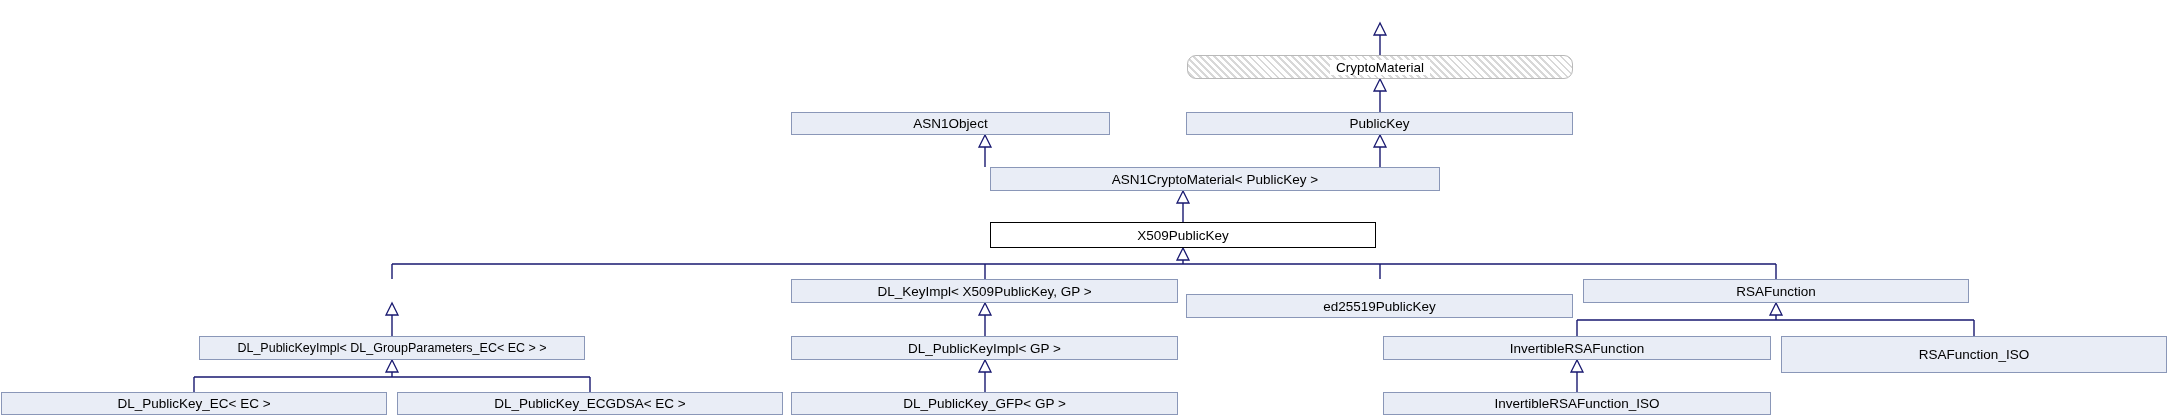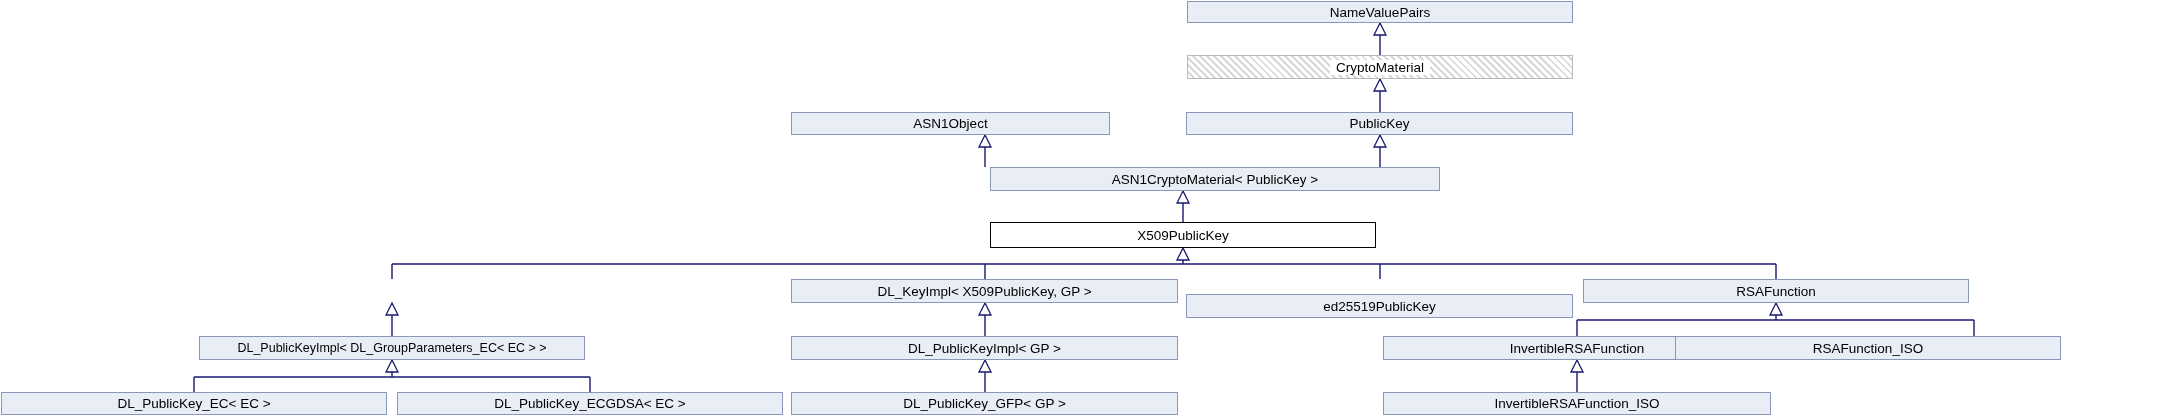--- a/index.html
+++ b/index.html
@@ -85,25 +85,22 @@
     <path class="edge-arrow" d="M985,360 L979,372 L991,372 Z"></path>
     <path class="edge-line" d="M985,372 L985,392"></path>
 
     <path class="edge-arrow" d="M1776,303 L1770,315 L1782,315 Z"></path>
     <path class="edge-line" d="M1776,315 L1776,320 M1577,320 L1974,320 M1577,320 L1577,336 M1974,320 L1974,336"></path>
 
     <path class="edge-arrow" d="M1577,360 L1571,372 L1583,372 Z"></path>
     <path class="edge-line" d="M1577,372 L1577,392"></path>
   </svg>
 
-  <div class="node" style="left:1187px;top:1px;width:386px;height:22px;">
-    <span class="node-label">NameValuePairs</span>
-  </div>
 
-  <div class="node node--hatched" style="left:1187px;top:55px;width:386px;height:24px;">
+  <div class="node node--hatched" style="left:1187px;top:55px;width:386px;height:24px;border-radius:9px;">
     <span class="node-label">CryptoMaterial</span>
   </div>
 
   <div class="node" style="left:791px;top:112px;width:319px;height:23px;">
     <span class="node-label">ASN1Object</span>
   </div>
   <div class="node" style="left:1186px;top:112px;width:387px;height:23px;">
     <span class="node-label">PublicKey</span>
   </div>
 
@@ -127,21 +124,21 @@
 
   <div class="node node--small" style="left:199px;top:336px;width:386px;height:24px;">
     <span class="node-label">DL_PublicKeyImpl&lt; DL_GroupParameters_EC&lt; EC &gt; &gt;</span>
   </div>
   <div class="node" style="left:791px;top:336px;width:387px;height:24px;">
     <span class="node-label">DL_PublicKeyImpl&lt; GP &gt;</span>
   </div>
   <div class="node" style="left:1383px;top:336px;width:388px;height:24px;">
     <span class="node-label">InvertibleRSAFunction</span>
   </div>
-  <div class="node" style="left:1675px;top:336px;width:386px;height:24px;">
+  <div class="node" style="left:1781px;top:336px;width:386px;height:37px;">
     <span class="node-label">RSAFunction_ISO</span>
   </div>
 
   <div class="node" style="left:1px;top:392px;width:386px;height:23px;">
     <span class="node-label">DL_PublicKey_EC&lt; EC &gt;</span>
   </div>
   <div class="node" style="left:397px;top:392px;width:386px;height:23px;">
     <span class="node-label">DL_PublicKey_ECGDSA&lt; EC &gt;</span>
   </div>
   <div class="node" style="left:791px;top:392px;width:387px;height:23px;">

